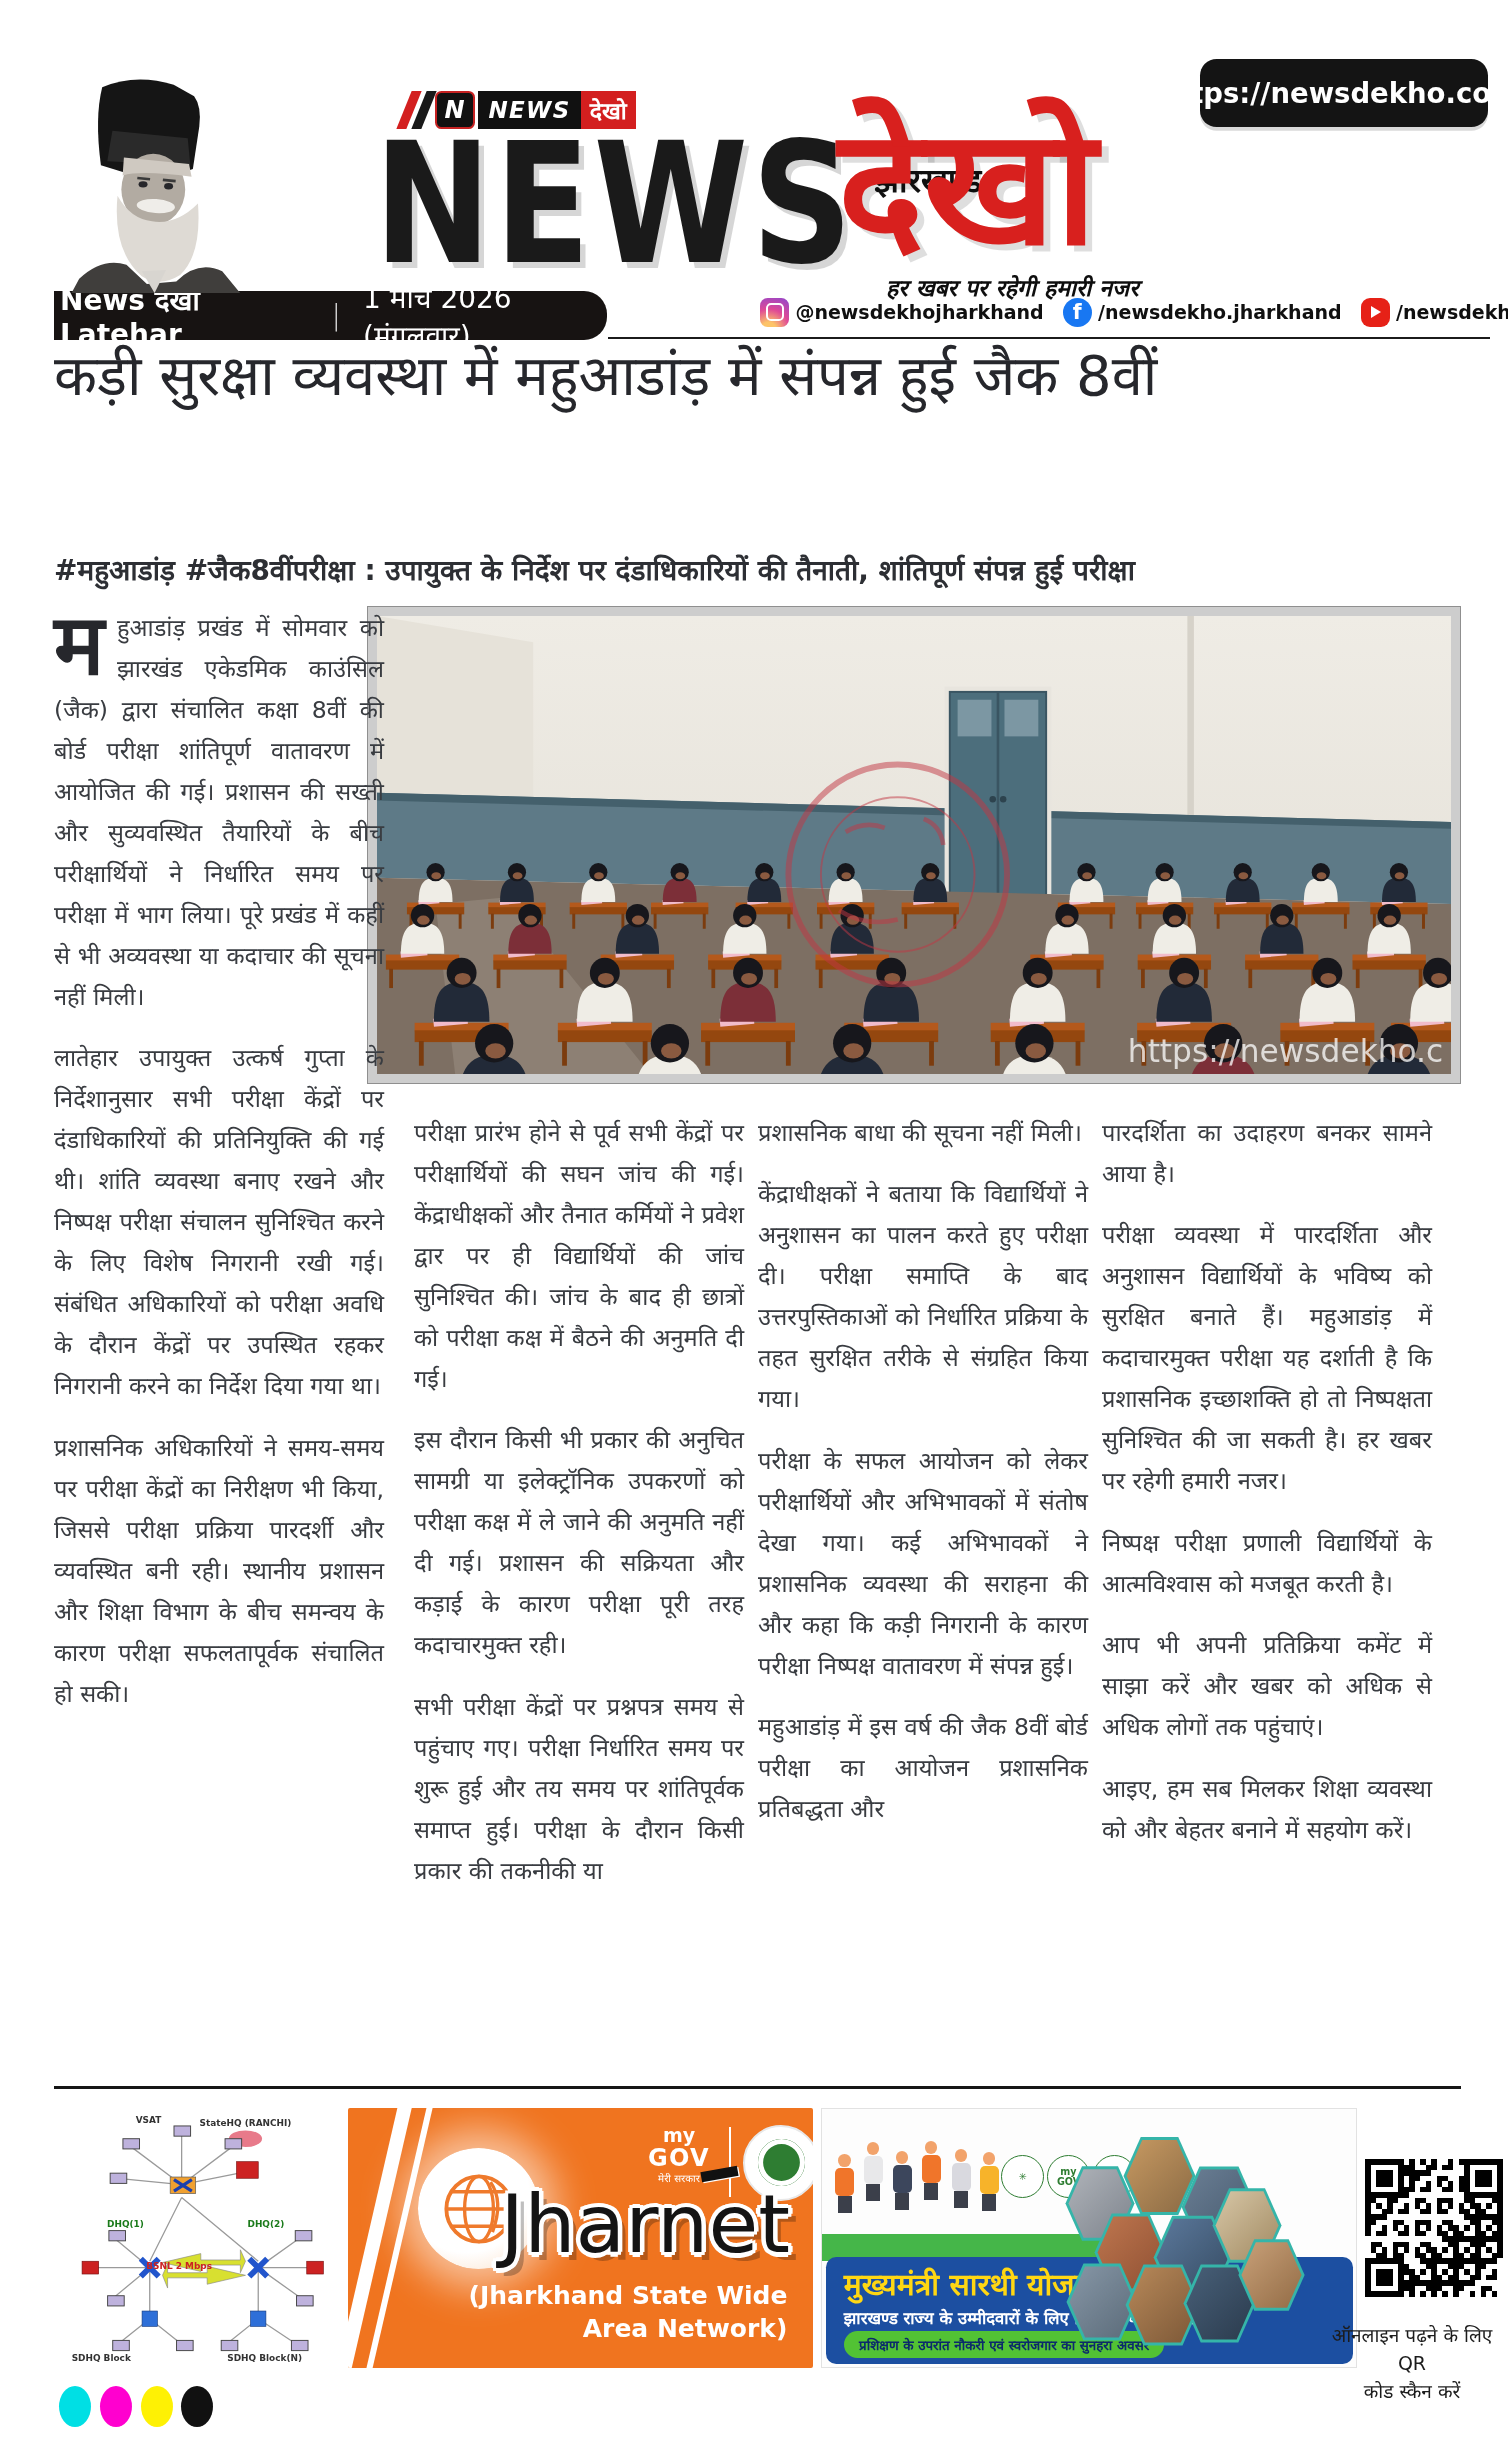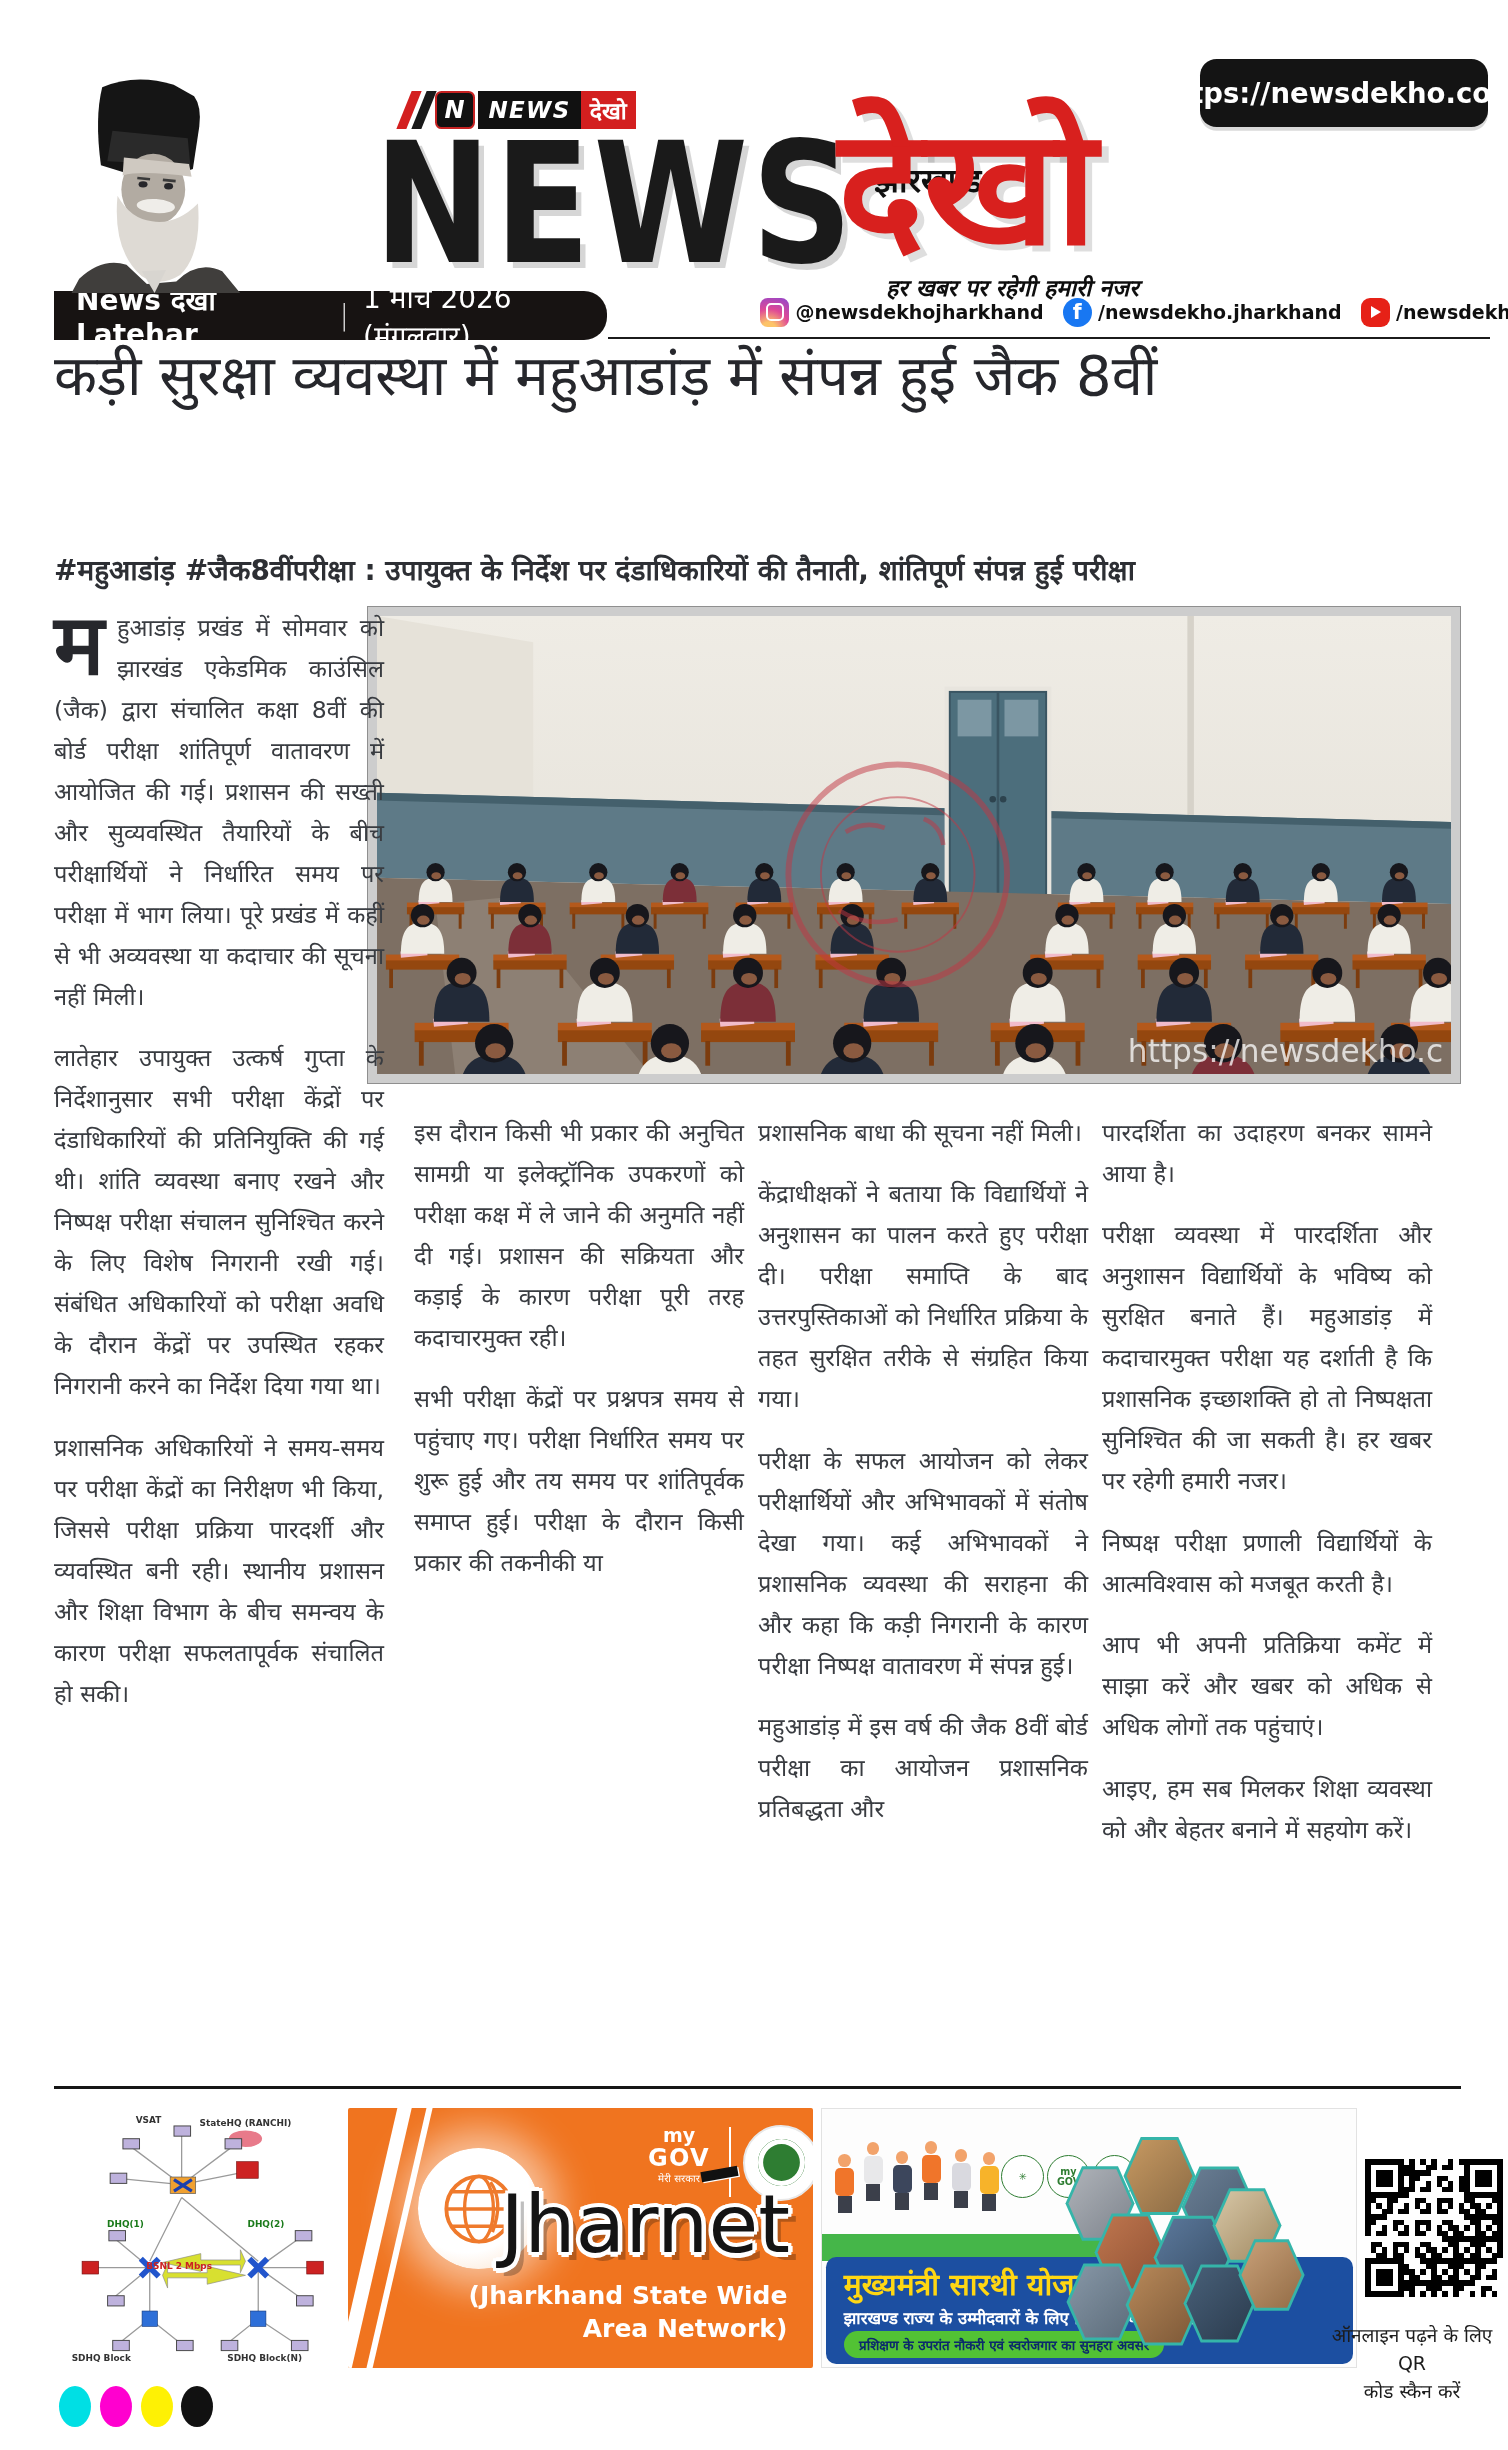--- a/index.html
+++ b/index.html
@@ -23,21 +23,21 @@
   #news-big{left:374px;top:124px;font-size:167px;line-height:161px;font-weight:900;color:#1a1a1a;
     letter-spacing:3.8px;transform:scaleX(.84);transform-origin:left top;
     text-shadow:6.4px 6.4px 0 rgba(0,0,0,.16);}
   #state-big{left:874px;top:157px;font-size:33px;font-weight:bold;color:#101010;}
   #dekho-big{left:838px;top:82px;font-size:161px;line-height:211px;font-weight:bold;color:#d8201e;
     text-shadow:7px 5.8px 0 rgba(0,0,0,.13);}
   #tagline{left:886px;top:271px;font-size:23px;font-weight:bold;font-style:italic;color:#0e0e0e;}
 
   
   #edition-bar{left:54px;top:291px;width:553px;height:49px;background:#171312;border-radius:0 23px 23px 0;
-    display:flex;align-items:center;color:#fff;font-size:28px;padding-left:22px;box-sizing:border-box;}
+    display:flex;align-items:center;color:#fff;font-size:28px;padding-left:6px;box-sizing:border-box;gap:8px;}
   #edition-bar .ed-name{font-weight:bold;}
   #edition-bar .ed-sep{margin:0 14px;font-weight:200;color:#ddd;}
   #social-row{left:760px;top:289px;height:46px;display:flex;align-items:center;gap:19px;}
   .soc{display:flex;align-items:center;gap:6.4px;}
   .soc .handle{font-size:19px;font-weight:bold;color:#101010;}
   .icn{width:29px;height:29px;border-radius:50%;display:flex;align-items:center;justify-content:center;
     color:#fff;font-weight:bold;}
   .icn.ig{border-radius:7.7px;background:radial-gradient(circle at 30% 110%,#fdc468 20%,#df4996 55%,#9e46c3 90%);}
   .icn.ig .ring{width:14px;height:14px;border:2.6px solid #fff;border-radius:5.1px;}
   .icn.fb{background:#1877f2;font-size:20.4px;}
@@ -558,20 +558,21 @@
   </div>
 
   <div class="abs col" id="col1">
     <p class="para"><span class="dropcap">म</span><span>हुआडांड़ प्रखंड में सोमवार को झारखंड एकेडमिक काउंसिल (जैक) द्वारा संचालित कक्षा 8वीं की बोर्ड परीक्षा शांतिपूर्ण वातावरण में आयोजित की गई। प्रशासन की सख्ती और सुव्यवस्थित तैयारियों के बीच परीक्षार्थियों ने निर्धारित समय पर परीक्षा में भाग लिया। पूरे प्रखंड में कहीं से भी अव्यवस्था या कदाचार की सूचना नहीं मिली।</span></p>
     <div>
         <p class="para">लातेहार उपायुक्त उत्कर्ष गुप्ता के निर्देशानुसार सभी परीक्षा केंद्रों पर दंडाधिकारियों की प्रतिनियुक्ति की गई थी। शांति व्यवस्था बनाए रखने और निष्पक्ष परीक्षा संचालन सुनिश्चित करने के लिए विशेष निगरानी रखी गई। संबंधित अधिकारियों को परीक्षा अवधि के दौरान केंद्रों पर उपस्थित रहकर निगरानी करने का निर्देश दिया गया था।</p>
         <p class="para">प्रशासनिक अधिकारियों ने समय-समय पर परीक्षा केंद्रों का निरीक्षण भी किया, जिससे परीक्षा प्रक्रिया पारदर्शी और व्यवस्थित बनी रही। स्थानीय प्रशासन और शिक्षा विभाग के बीच समन्वय के कारण परीक्षा सफलतापूर्वक संचालित हो सकी।</p>
       </div>
   </div>
   <div class="abs col" id="col2">
+      <p class="para">परीक्षा प्रारंभ होने से पूर्व सभी केंद्रों पर परीक्षार्थियों की सघन जांच की गई। केंद्राधीक्षकों और तैनात कर्मियों ने प्रवेश द्वार पर ही विद्यार्थियों की जांच सुनिश्चित की। जांच के बाद ही छात्रों को परीक्षा कक्ष में बैठने की अनुमति दी गई।</p>
       <p class="para">इस दौरान किसी भी प्रकार की अनुचित सामग्री या इलेक्ट्रॉनिक उपकरणों को परीक्षा कक्ष में ले जाने की अनुमति नहीं दी गई। प्रशासन की सक्रियता और कड़ाई के कारण परीक्षा पूरी तरह कदाचारमुक्त रही।</p>
       <p class="para">सभी परीक्षा केंद्रों पर प्रश्नपत्र समय से पहुंचाए गए। परीक्षा निर्धारित समय पर शुरू हुई और तय समय पर शांतिपूर्वक समाप्त हुई। परीक्षा के दौरान किसी प्रकार की तकनीकी या</p>
     </div>
   <div class="abs col" id="col3">
       <p class="para">प्रशासनिक बाधा की सूचना नहीं मिली।</p>
       <p class="para">केंद्राधीक्षकों ने बताया कि विद्यार्थियों ने अनुशासन का पालन करते हुए परीक्षा दी। परीक्षा समाप्ति के बाद उत्तरपुस्तिकाओं को निर्धारित प्रक्रिया के तहत सुरक्षित तरीके से संग्रहित किया गया।</p>
       <p class="para">परीक्षा के सफल आयोजन को लेकर परीक्षार्थियों और अभिभावकों में संतोष देखा गया। कई अभिभावकों ने प्रशासनिक व्यवस्था की सराहना की और कहा कि कड़ी निगरानी के कारण परीक्षा निष्पक्ष वातावरण में संपन्न हुई।</p>
       <p class="para">महुआडांड़ में इस वर्ष की जैक 8वीं बोर्ड परीक्षा का आयोजन प्रशासनिक प्रतिबद्धता और</p>
     </div>
   <div class="abs col" id="col4">

